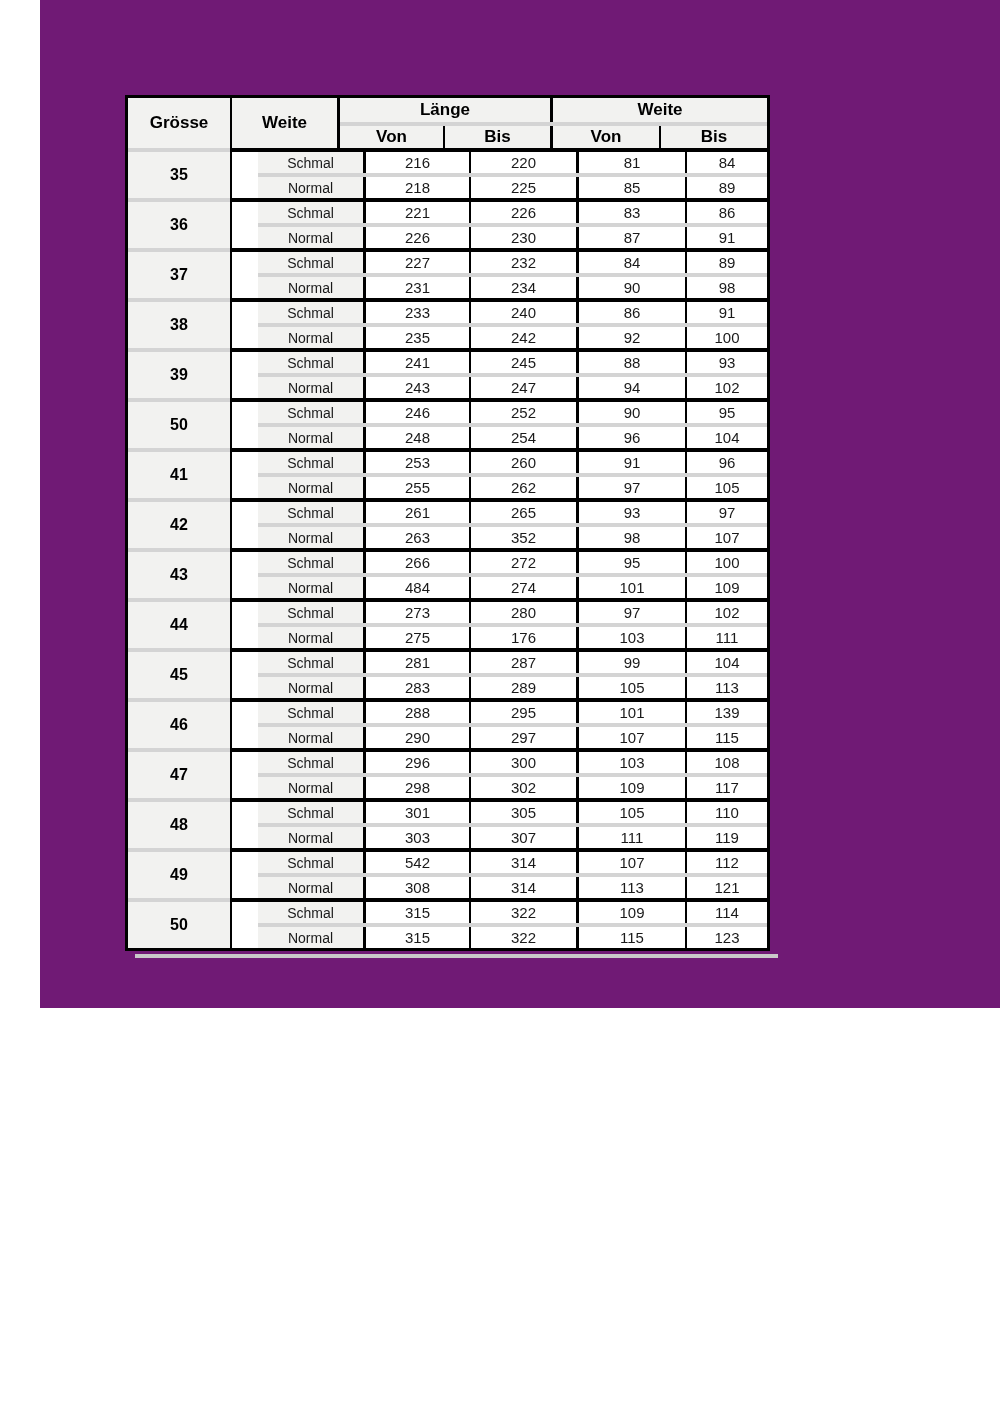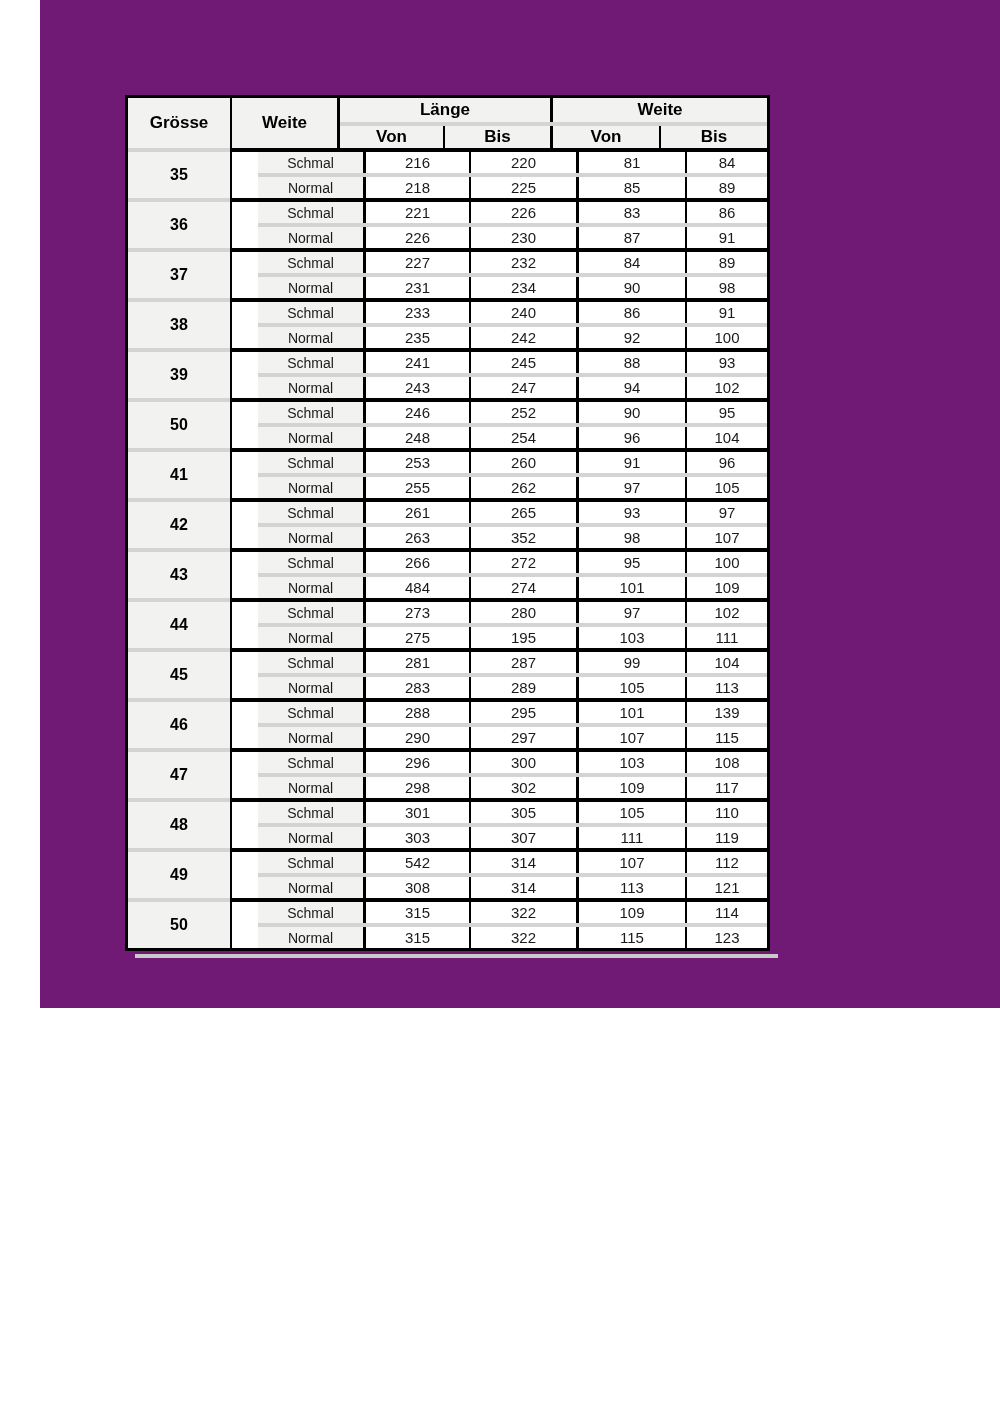--- a/index.html
+++ b/index.html
@@ -337,21 +337,21 @@
         <div class="cell c-type">Schmal</div>
         <div class="cell c-lv">273</div>
         <div class="cell c-lb">280</div>
         <div class="cell c-wv">97</div>
         <div class="cell c-wb">102</div>
       </div>
       <div class="rband"></div>
       <div class="drow">
         <div class="cell c-type">Normal</div>
         <div class="cell c-lv">275</div>
-        <div class="cell c-lb">195</div>
+        <div class="cell c-lb">176</div>
         <div class="cell c-wv">103</div>
         <div class="cell c-wb">111</div>
       </div>
     </div>
   </div>
 
   <div class="gsep">
     <div class="gsep-l"></div>
     <div class="gsep-r"></div>
   </div>

